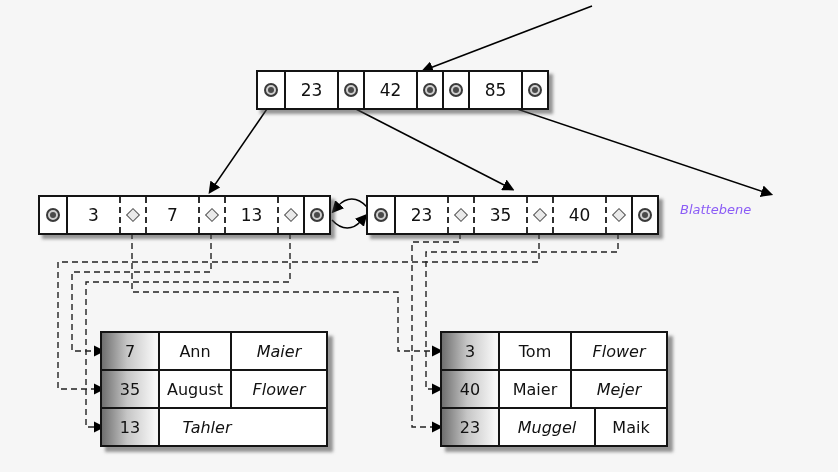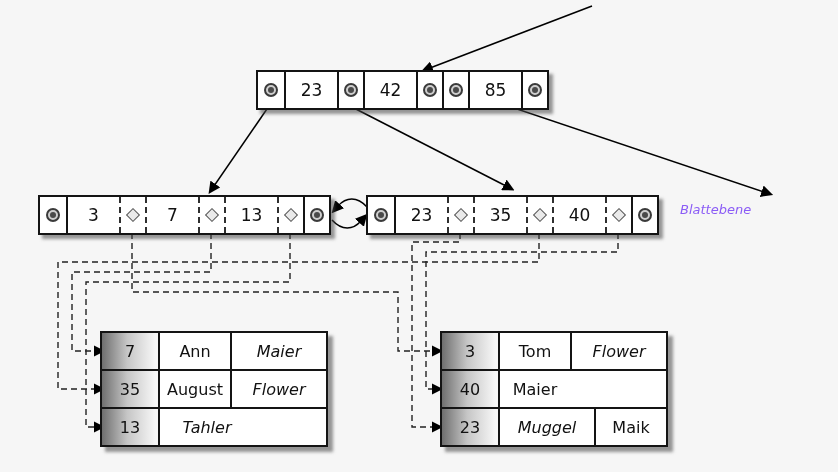--- a/index.html
+++ b/index.html
@@ -188,20 +188,21 @@
 
   <div class="dtable" style="left:440px;top:331px;">
     <div class="trow">
       <div class="tcell c-key">3</div>
       <div class="tcell c-first">Tom</div>
       <div class="tcell c-last">Flower</div>
     </div>
     <div class="trow">
       <div class="tcell c-key">40</div>
       <div class="tcell c-first">Maier</div>
+      <div class="tcell c-last">Mejer</div>
     </div>
     <div class="trow">
       <div class="tcell c-key">23</div>
       <div class="tcell c-last">Muggel</div>
       <div class="tcell c-first">Maik</div>
     </div>
   </div>
 
 </div>
 

